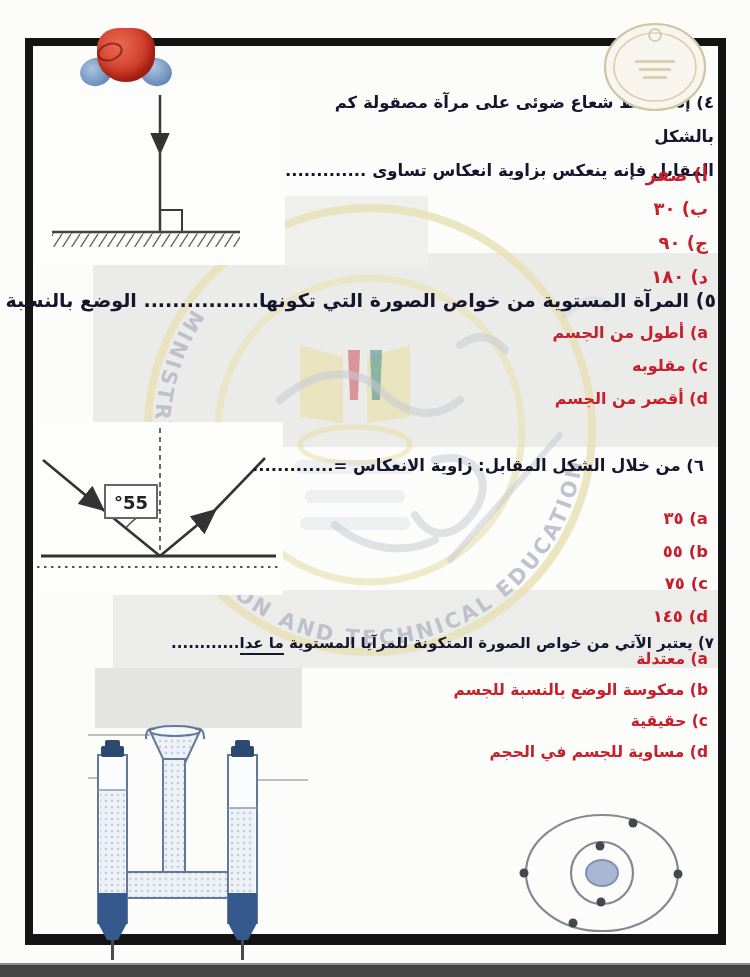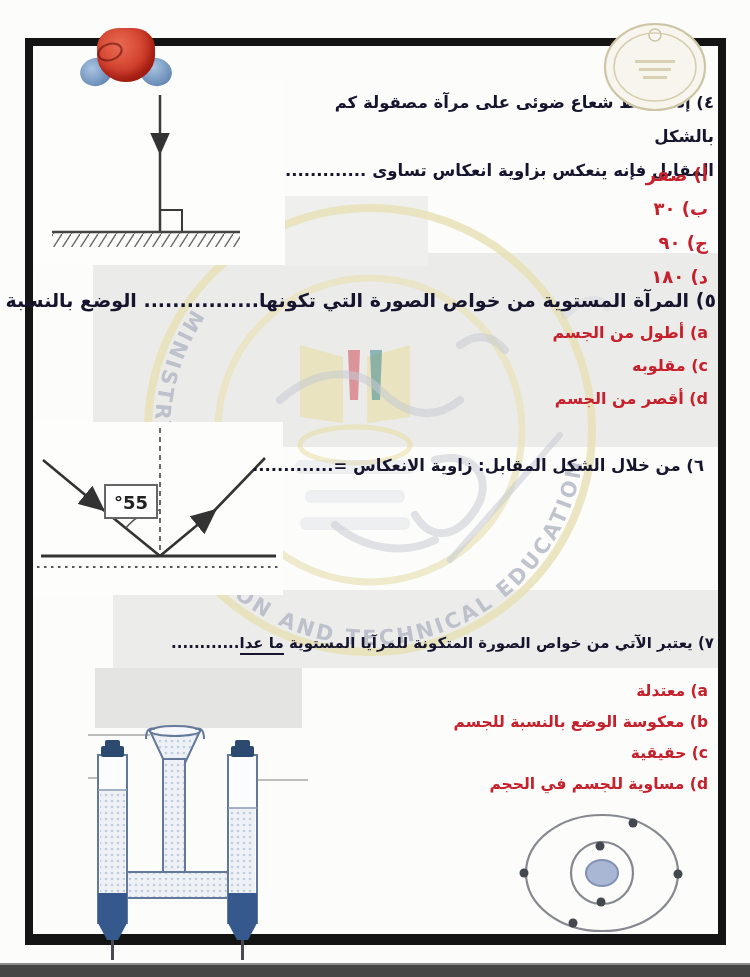--- a/index.html
+++ b/index.html
@@ -26,21 +26,21 @@
   .txt{position:absolute;z-index:5;direction:rtl;text-align:right;font-weight:bold;color:var(--question_ink,#15152e);}
   .opts{position:absolute;z-index:5;direction:rtl;text-align:right;font-weight:bold;color:var(--option_red,#c5202b);}
   .nowrap{white-space:nowrap;}
   .q4text{right:36px;top:86px;width:430px;font-size:16.5px;line-height:34px;}
   .q4opts{right:42px;top:158px;font-size:18px;line-height:34px;}
   .q5text{right:34px;top:289px;font-size:19px;}
   .q5opts{right:42px;top:316px;font-size:16px;line-height:33px;}
   .q6text{right:46px;top:456px;font-size:16.5px;}
   .q6opts{right:42px;top:503px;font-size:16.5px;line-height:32.5px;}
   .q7text{right:36px;top:634px;font-size:15px;}
-  .q7opts{right:42px;top:676px;font-size:15.5px;line-height:31px;}
+  .q7opts{right:42px;top:644px;font-size:15.5px;line-height:31px;}
   .u-ma3ada{border-bottom:2px solid var(--question_ink,#15152e);padding-bottom:1px;}
 
   .icon-tl{position:absolute;left:80px;top:26px;width:92px;height:66px;z-index:6;}
   .hand{position:absolute;width:32px;height:28px;border-radius:50%;
         background:radial-gradient(circle at 40% 35%, #a9c4e2, #6487b4 75%);}
   .hand.left{left:0;top:32px;transform:rotate(-14deg);}
   .hand.right{right:0;top:32px;transform:rotate(14deg);}
   .gem{position:absolute;left:17px;top:2px;width:58px;height:54px;
        border-radius:46% 46% 62% 62%;
        background:radial-gradient(circle at 38% 32%, #ea6a52, #c72f1e 72%);
@@ -194,20 +194,26 @@
   </div>
 
   <div class="txt q5text nowrap">٥) المرآة المستوية من خواص الصورة التي تكونها................ الوضع بالنسبة للجسم</div>
   <div class="opts q5opts">
     <div>a) أطول من الجسم</div>
     <div>c) مقلوبه</div>
     <div>d) أقصر من الجسم</div>
   </div>
 
   <div class="txt q6text nowrap">٦) من خلال الشكل المقابل: زاوية الانعكاس =.............</div>
+  <div class="opts q6opts">
+    <div>a) ٣٥</div>
+    <div>b) ٥٥</div>
+    <div>c) ٧٥</div>
+    <div>d) ١٤٥</div>
+  </div>
 
   <div class="txt q7text nowrap">
     <span>٧) يعتبر الآتي من خواص الصورة المتكونة للمرآيا المستوية </span><span class="u-ma3ada">ما عدا</span><span>............</span>
   </div>
   <div class="opts q7opts">
     <div>a) معتدلة</div>
     <div>b) معكوسة الوضع بالنسبة للجسم</div>
     <div>c) حقيقية</div>
     <div>d) مساوية للجسم في الحجم</div>
   </div>

